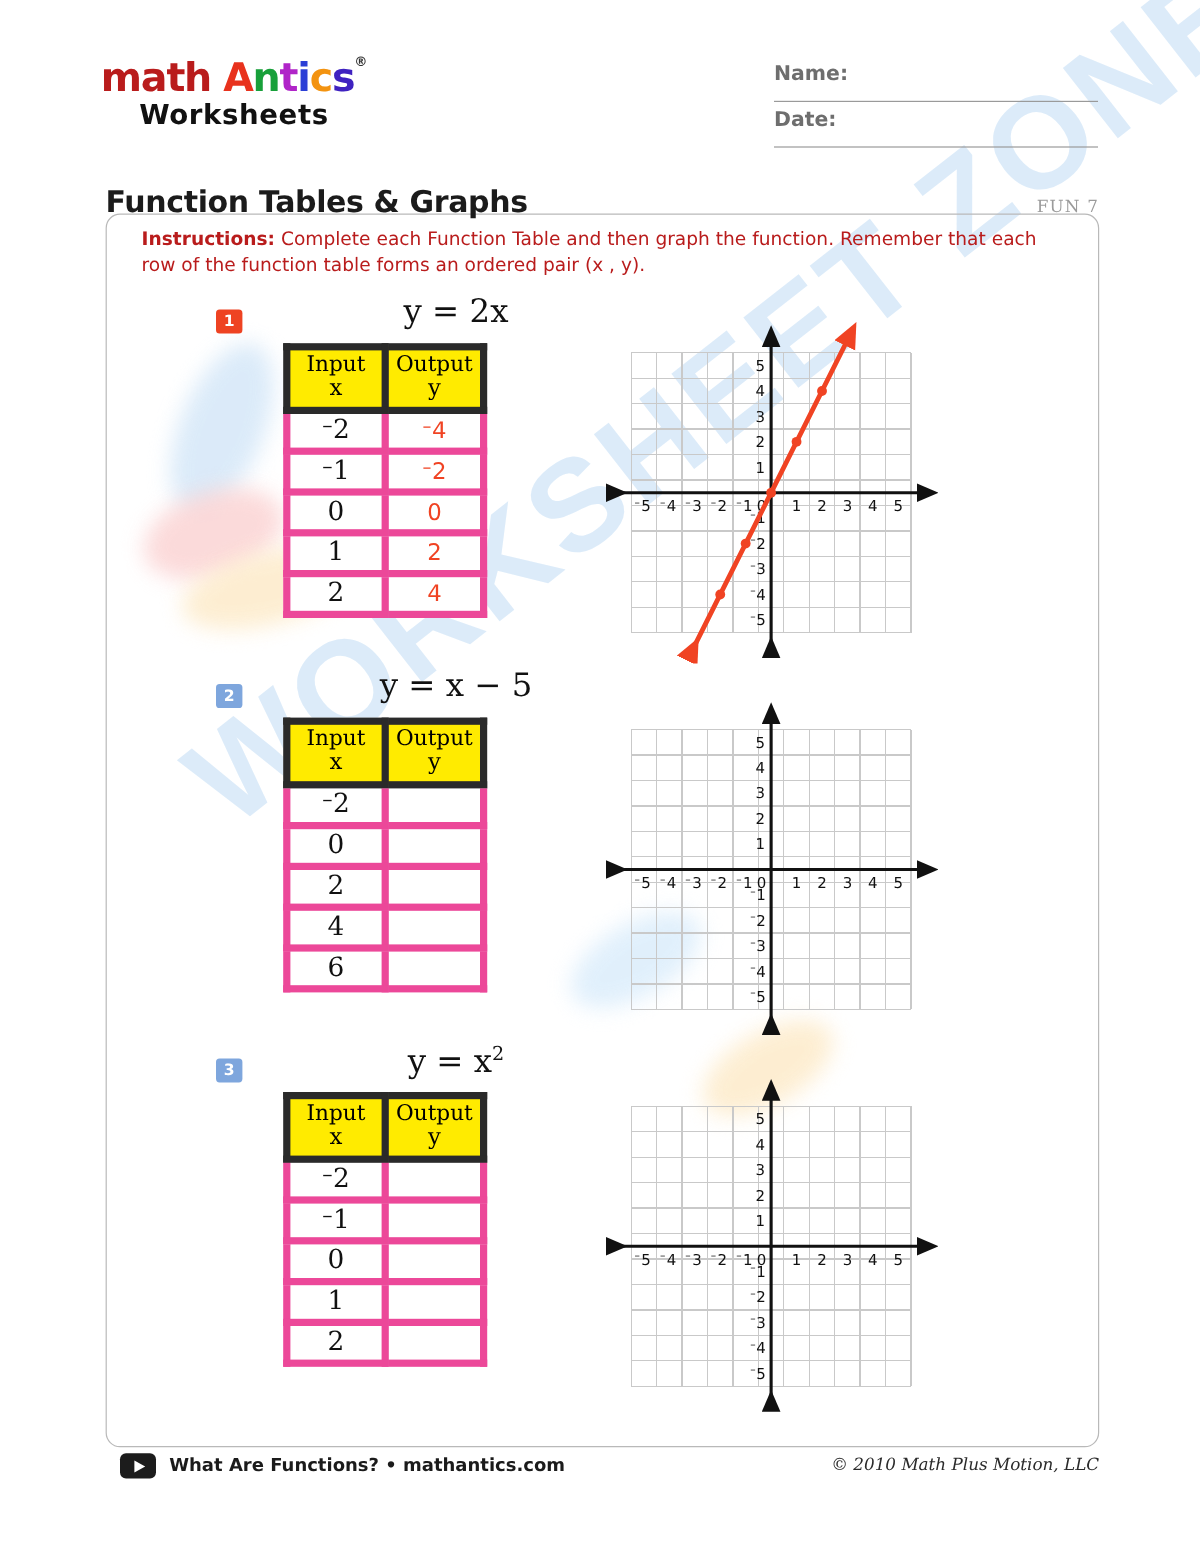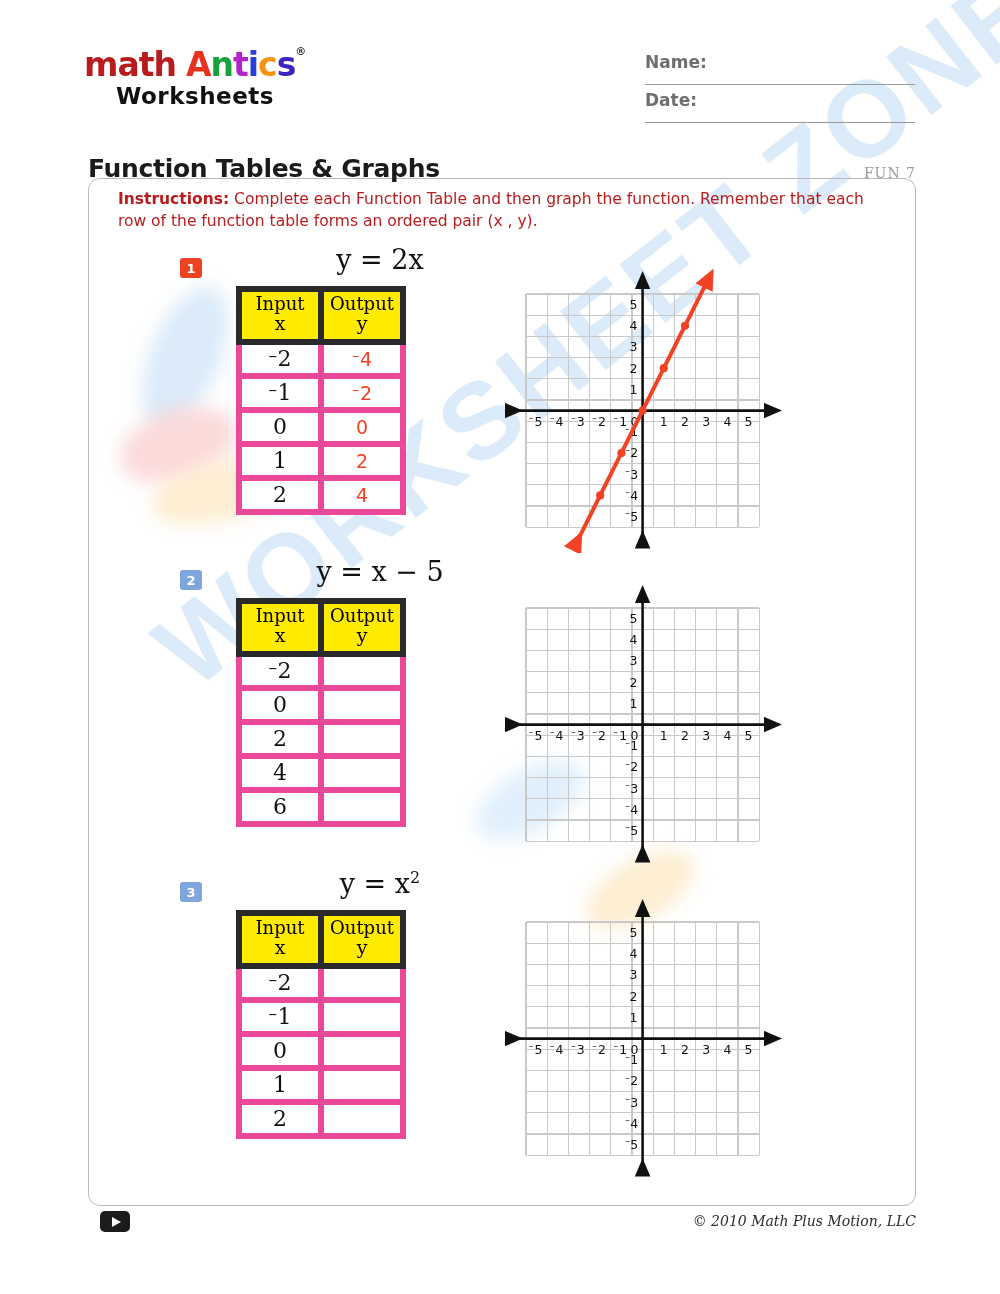--- a/index.html
+++ b/index.html
@@ -542,14 +542,15 @@
         <text x="127.39999999999999" y="248.4" font-size="9" fill="#111" font-family="DejaVu Sans, sans-serif" text-anchor="middle">–</text>
         <text x="134.2" y="253" font-size="12.5" fill="#111" font-family="DejaVu Sans, sans-serif" text-anchor="middle">5</text>
       </svg>
     </div>
   </div>
 
 <div id="footer">
   <div id="play-btn">
       <div class="tri"></div>
     </div>
+  <div id="footer-text">What Are Functions? • mathantics.com</div>
   <div id="copyright">© 2010 Math Plus Motion, LLC</div>
 </div>
 
 </body></html>

